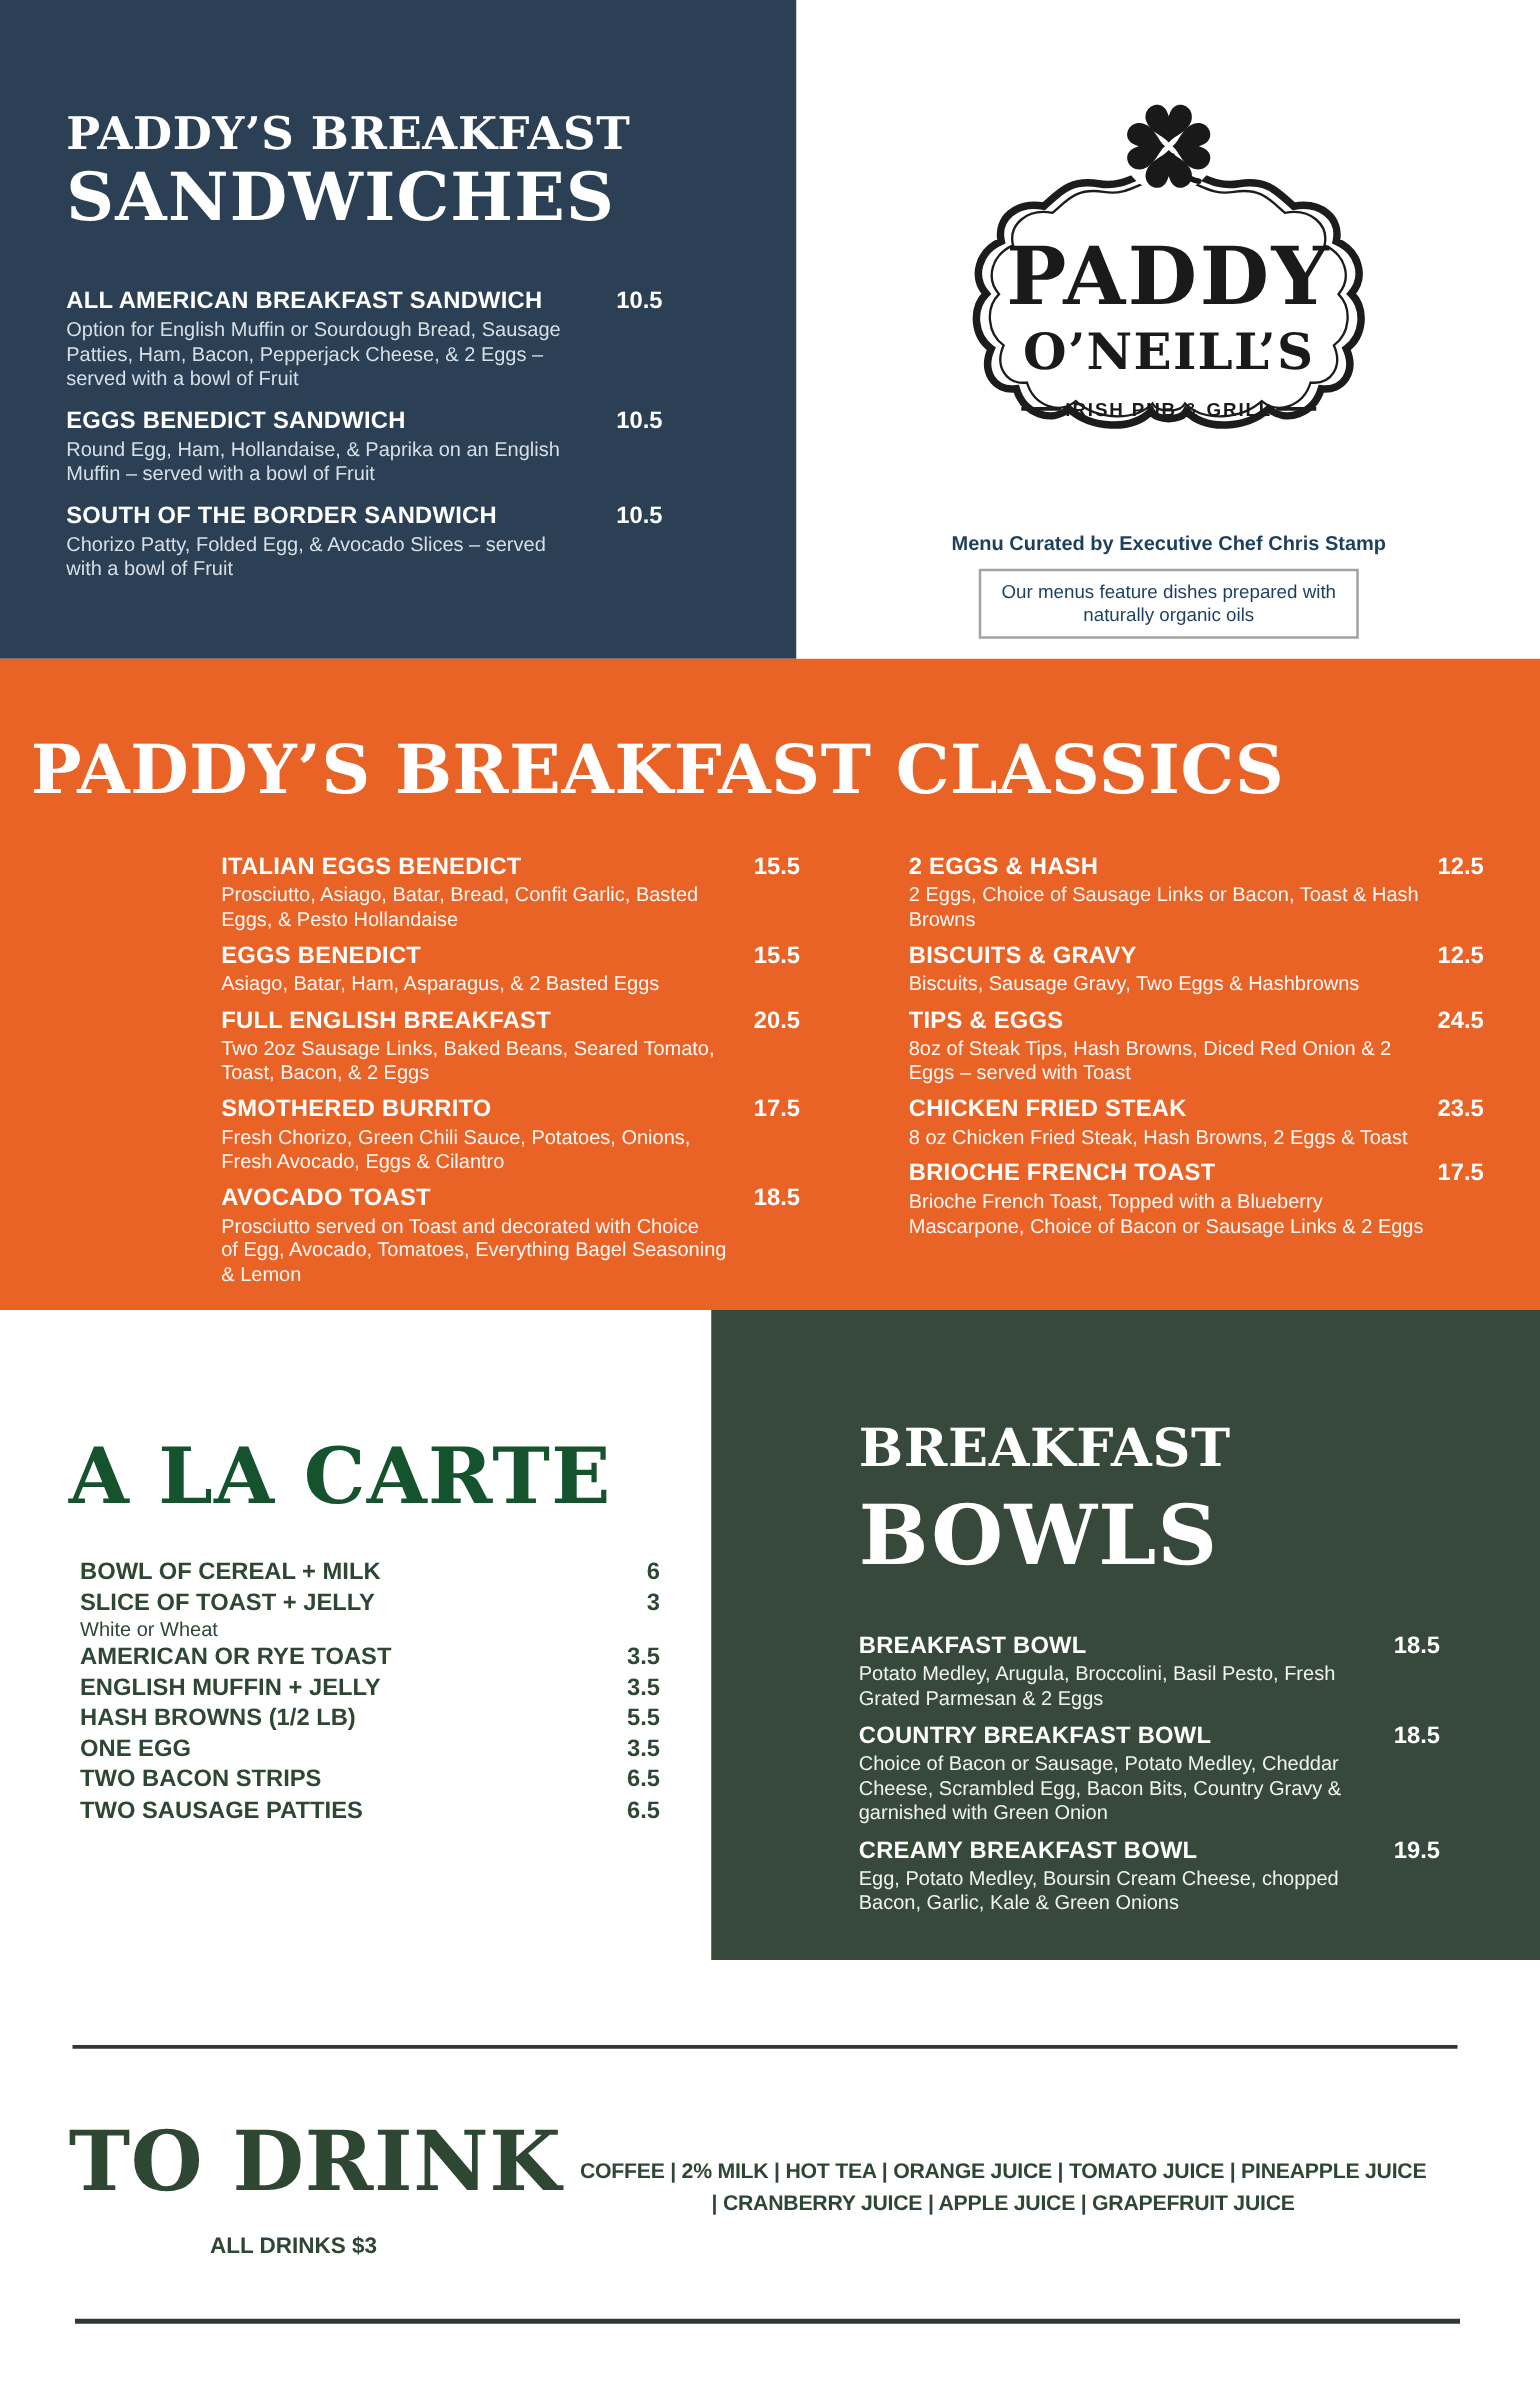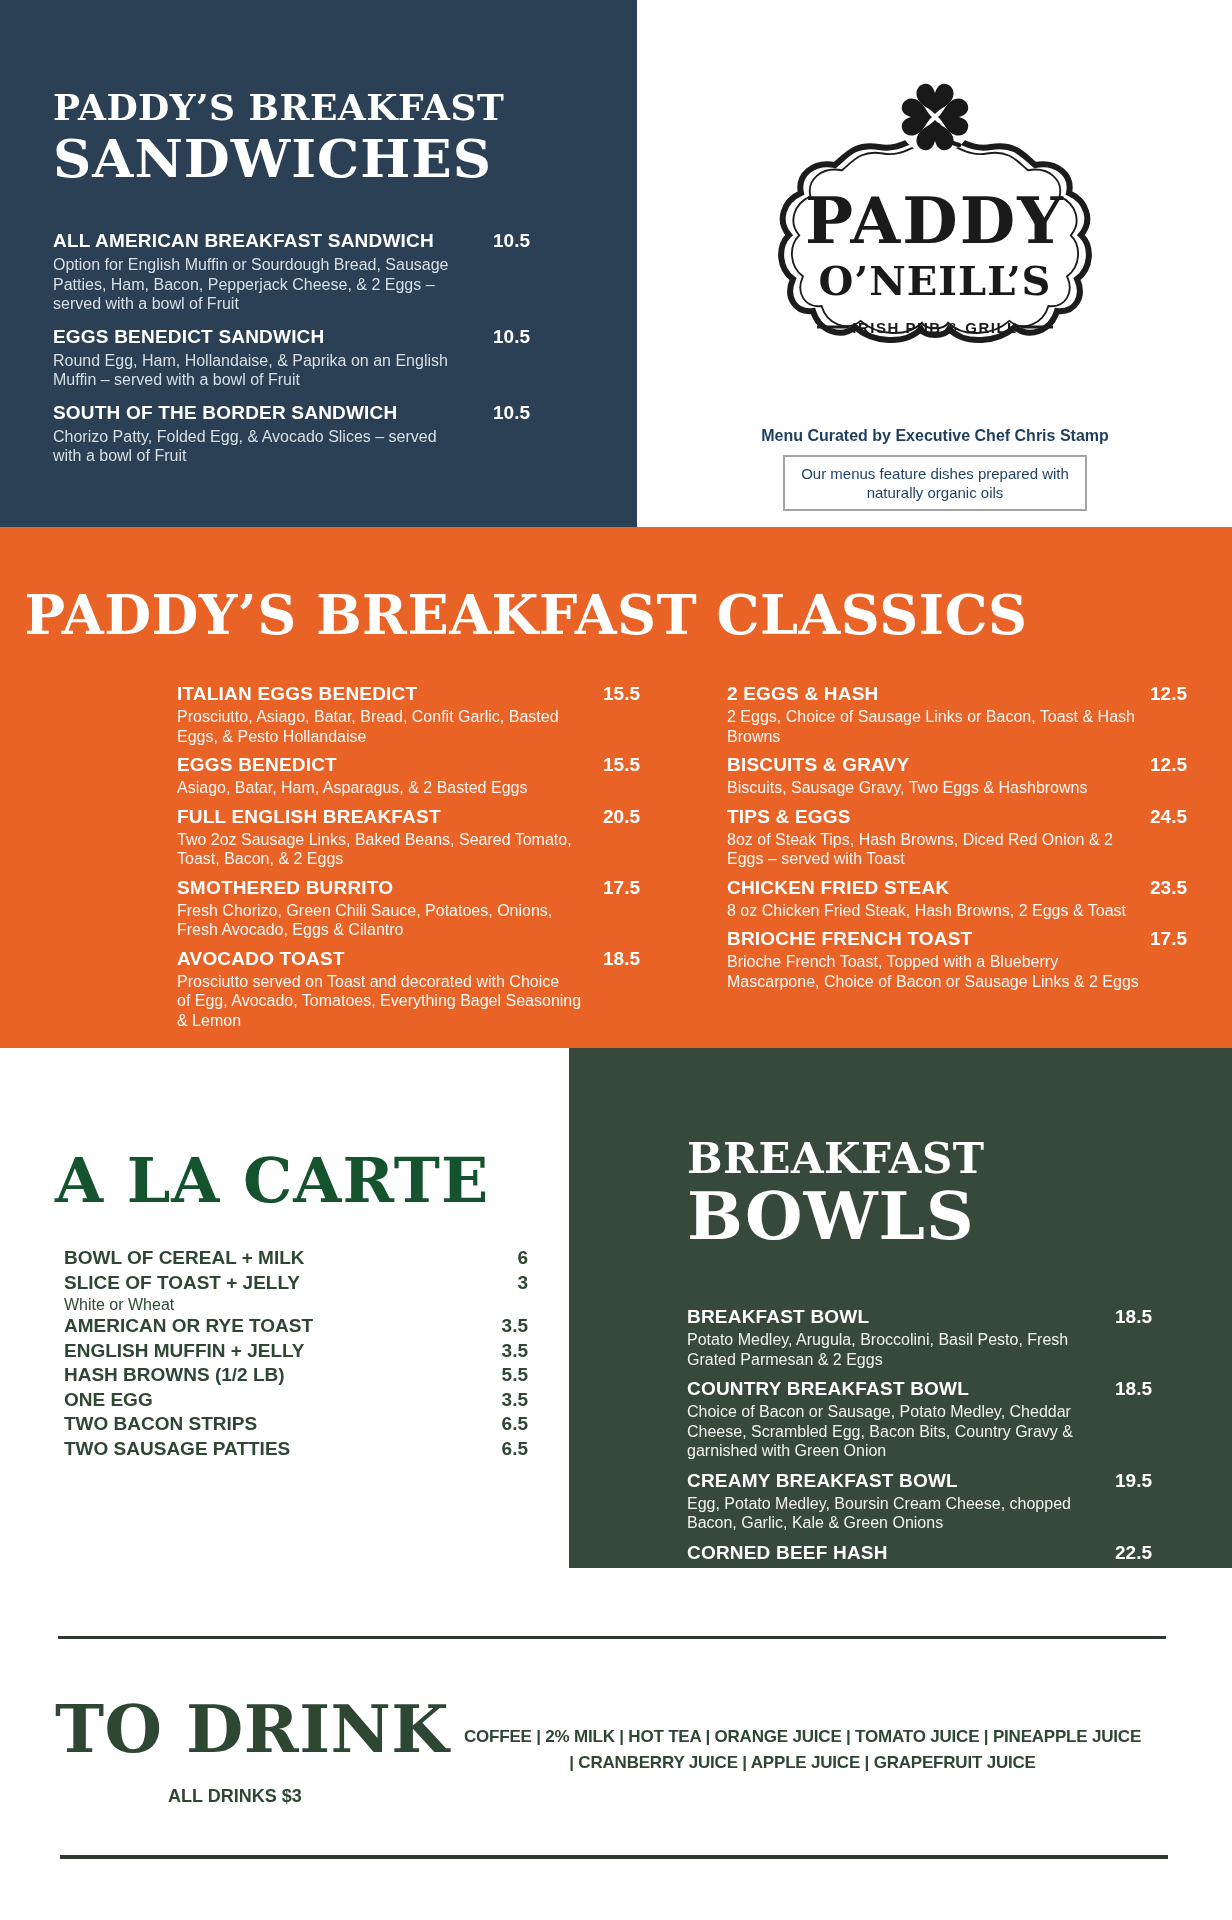--- a/index.html
+++ b/index.html
@@ -43,21 +43,21 @@
   
   .alc-title{position:absolute;left:55px;top:1148px;color:#14532d;font-size:62px;line-height:66px;letter-spacing:1px;}
   .alc-list{position:absolute;left:64px;top:1246px;width:464px;color:#2e4733;}
   .alc-row{display:flex;justify-content:space-between;font-weight:700;font-size:19px;line-height:24.5px;text-align:right;}
   .alc-sub{font-size:16px;line-height:19px;font-weight:400;}
 
   
   .bowls-panel{position:absolute;left:569px;top:1048px;width:663px;height:520px;background:#36493b;}
   .bowls-title{position:absolute;left:687px;top:1136px;color:#ffffff;}
   .bowls-title .l1{font-size:42px;line-height:46px;letter-spacing:.5px;}
-  .bowls-title .l2{font-size:66px;line-height:68px;letter-spacing:1px;}
+  .bowls-title .l2{font-size:66px;line-height:68px;letter-spacing:1px;margin-top:12px;}
   .bowls-items{position:absolute;left:687px;top:1306px;width:465px;}
   .bowls-items .mi{margin-bottom:9px;}
   .bowls-items .mi-desc{color:rgba(255,255,255,.93);margin-top:2px;}
 
   
   .divider1{position:absolute;left:58px;top:1636px;width:1108px;height:3px;background:#2e3a31;}
   .drink-title{position:absolute;left:55px;top:1694px;color:#2e4733;font-size:66px;line-height:70px;letter-spacing:.5px;}
   .drink-list{position:absolute;left:430px;top:1724px;width:745px;text-align:center;
     color:#2e4733;font-size:17px;font-weight:700;line-height:26px;letter-spacing:-.2px;}
   .drink-note{position:absolute;left:168px;top:1786px;color:#2e4733;font-size:18px;font-weight:700;}
@@ -298,27 +298,20 @@
 garnished with Green Onion</div>
     </div>
     <div class="mi">
       <div class="mi-head">
         <span class="mi-name">CREAMY BREAKFAST BOWL</span>
         <span class="mi-price">19.5</span>
       </div>
       <div class="mi-desc">Egg, Potato Medley, Boursin Cream Cheese, chopped
 Bacon, Garlic, Kale &amp; Green Onions</div>
     </div>
-    <div class="mi">
-      <div class="mi-head">
-        <span class="mi-name">CORNED BEEF HASH</span>
-        <span class="mi-price">22.5</span>
-      </div>
-      <div class="mi-desc">8 oz Corned Beef, Breakfast Potatoes &amp; 2 Eggs</div>
-    </div>
   </div>
 
   <div class="divider1"></div>
   <div class="drink-title slab">TO DRINK</div>
   <div class="drink-list">
     <div>COFFEE | 2% MILK | HOT TEA | ORANGE JUICE | TOMATO JUICE | PINEAPPLE JUICE</div>
     <div>| CRANBERRY JUICE | APPLE JUICE | GRAPEFRUIT JUICE</div>
   </div>
   <div class="drink-note">ALL DRINKS $3</div>
   <div class="divider2"></div>

